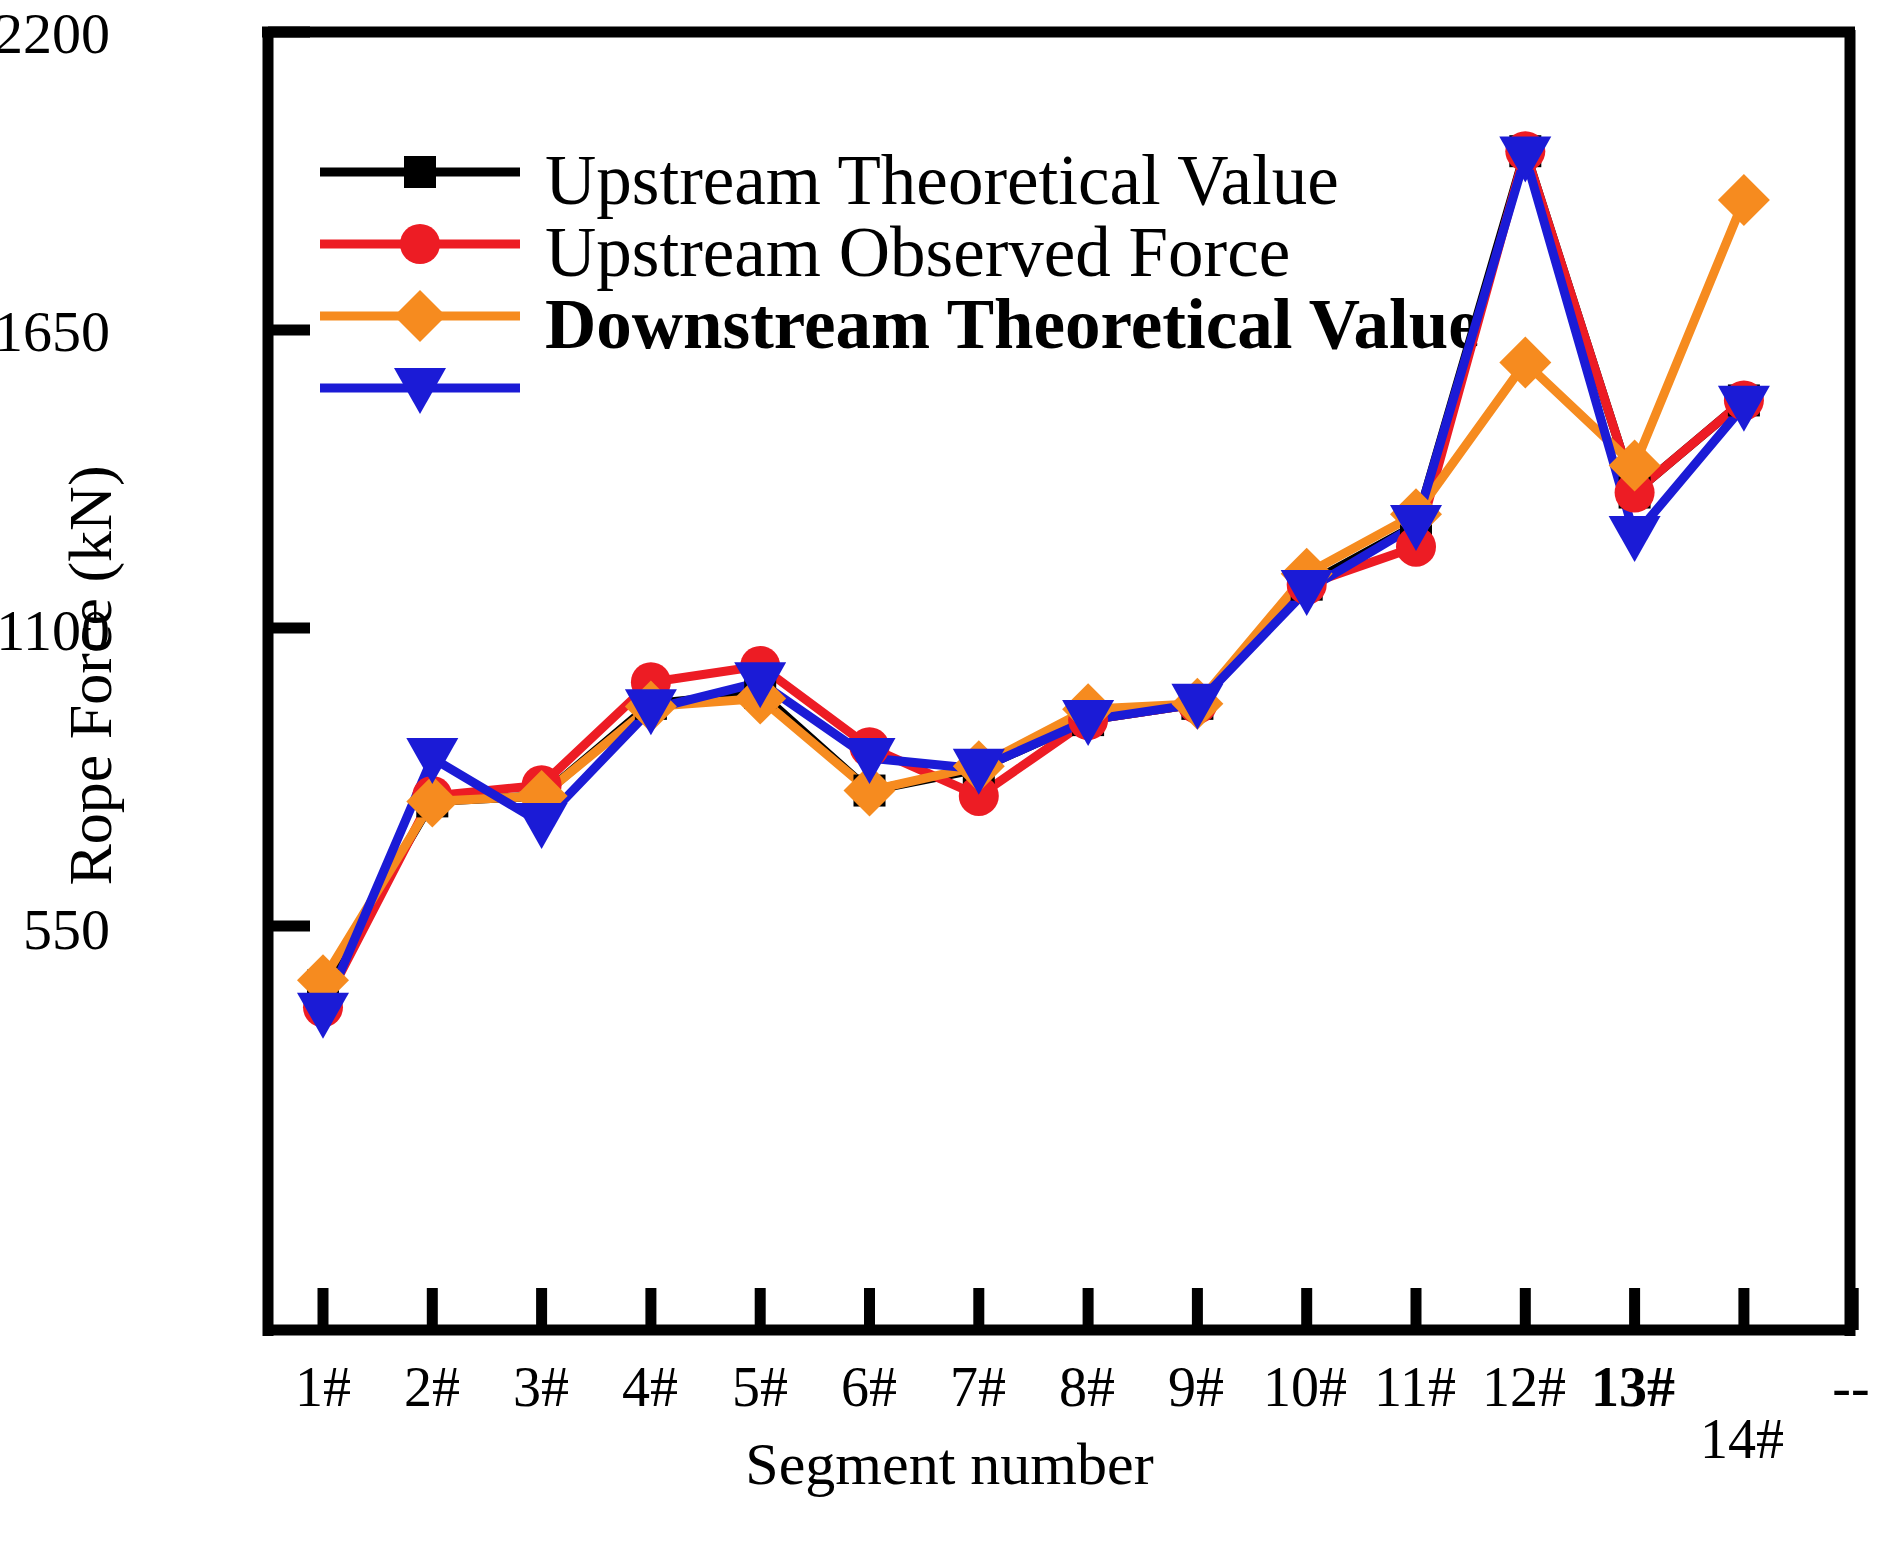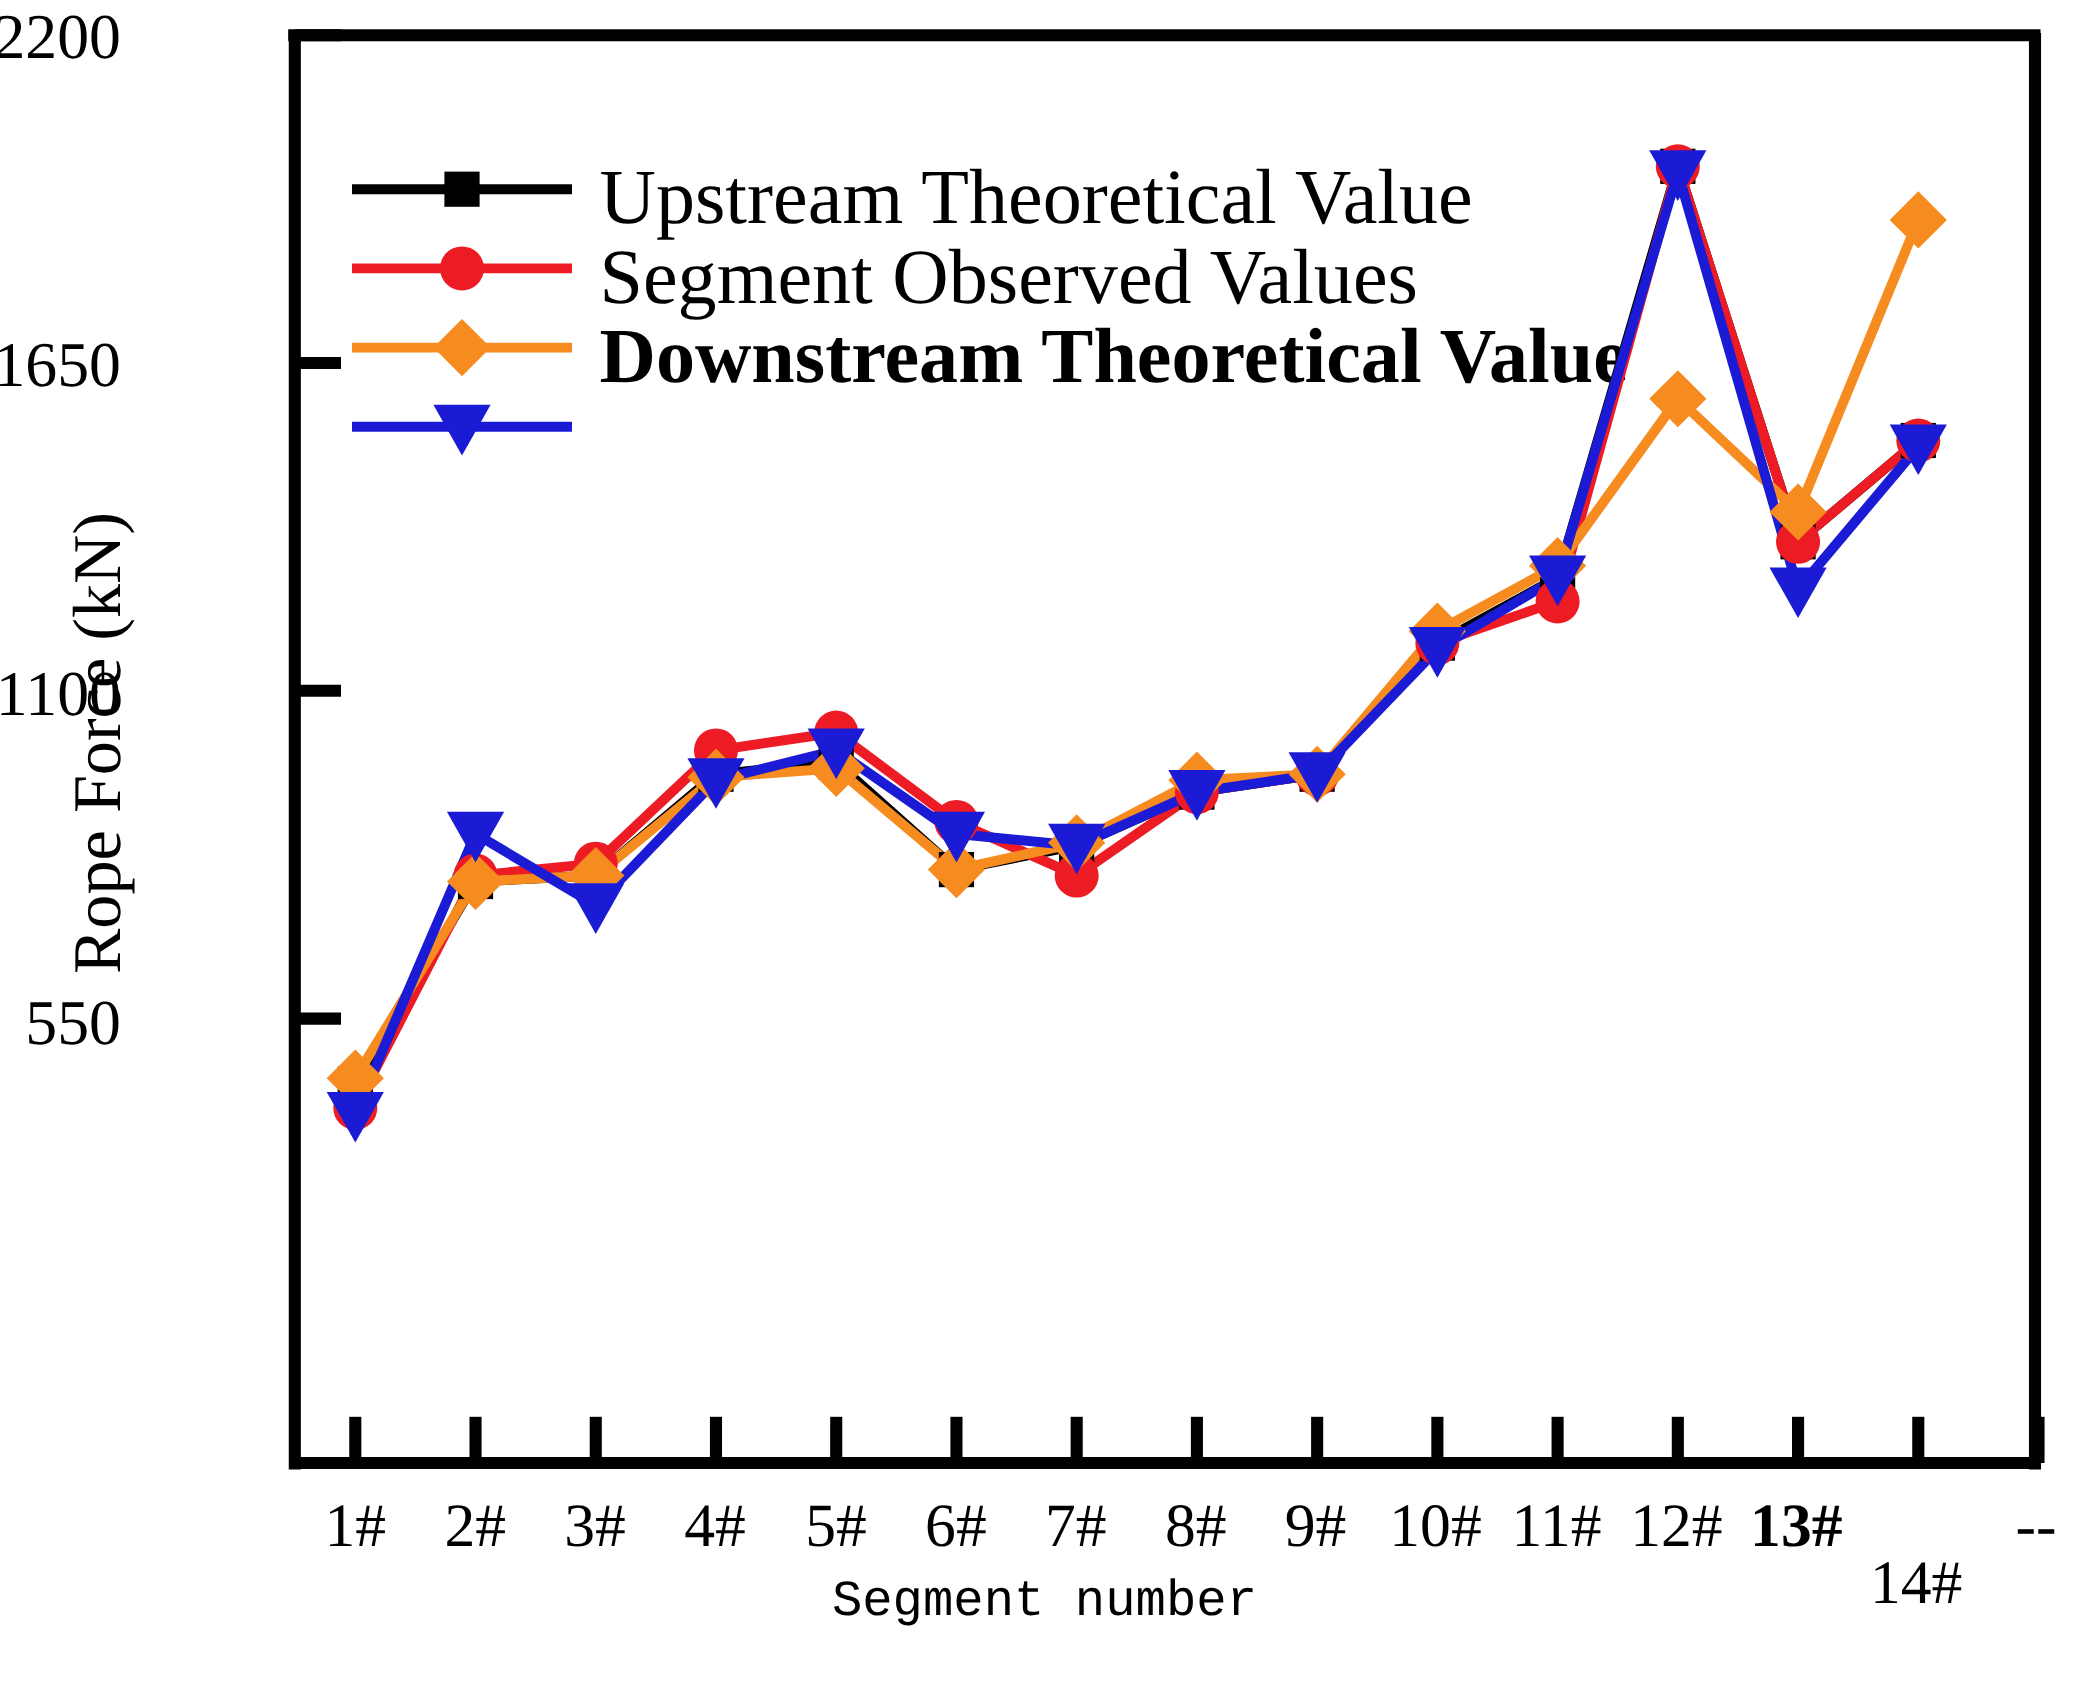--- a/index.html
+++ b/index.html
@@ -15,23 +15,23 @@
     font-size:62px;
     color:#000;
     font-family:"Liberation Serif",serif;
     white-space:nowrap;
   }
   .xlabel{
     position:absolute;
     left:0; top:1430px;
     width:1899px;
     text-align:center;
-    font-size:46px;
-    color:#000;
-    font-family:Liberation Mono, monospace;
+    font-size:60px;
+    color:#000;
+    font-family:Liberation Serif, serif;
   }
   .ytick-label{
     position:absolute;
     text-align:right;
     font-size:58px;
     color:#000;
     width:200px;
     font-family:"Liberation Serif",serif;
   }
   .xtick-label{
@@ -74,21 +74,21 @@
   <div class="xtick-label" style="left:1017px;top:1355px;">8#</div>
   <div class="xtick-label" style="left:1126px;top:1355px;">9#</div>
   <div class="xtick-label" style="left:1235px;top:1355px;">10#</div>
   <div class="xtick-label" style="left:1345px;top:1355px;">11#</div>
   <div class="xtick-label" style="left:1454px;top:1355px;">12#</div>
   <div class="xtick-label" style="left:1563px;top:1355px;font-weight:bold;">13#</div>
   <div class="xtick-label" style="left:1672px;top:1407px;">14#</div>
   <div class="xtick-label" style="left:1781px;top:1355px;">--</div>
 
   <div class="legend-text" style="left:545px;top:140px;">Upstream Theoretical Value</div>
-  <div class="legend-text" style="left:545px;top:212px;">Segment Observed Values</div>
+  <div class="legend-text" style="left:545px;top:212px;">Upstream Observed Force</div>
   <div class="legend-text" style="left:545px;top:284px;font-weight:bold;">Downstream Theoretical Value</div>
 
   <svg id="plot" width="1899" height="1550">
 
     <g>
       <line x1="268" y1="1330" x2="1855" y2="1330" stroke="#000" stroke-width="11"></line>
       <line x1="268" y1="30" x2="268" y2="1336" stroke="#000" stroke-width="11"></line>
       <line x1="262" y1="32" x2="1855" y2="32" stroke="#000" stroke-width="11"></line>
       <line x1="1850" y1="30" x2="1850" y2="1336" stroke="#000" stroke-width="11"></line>
     </g>

